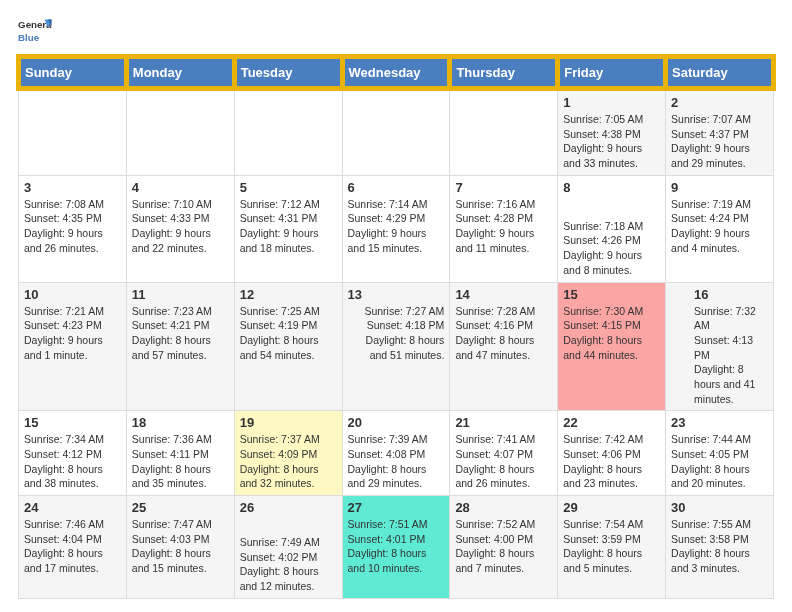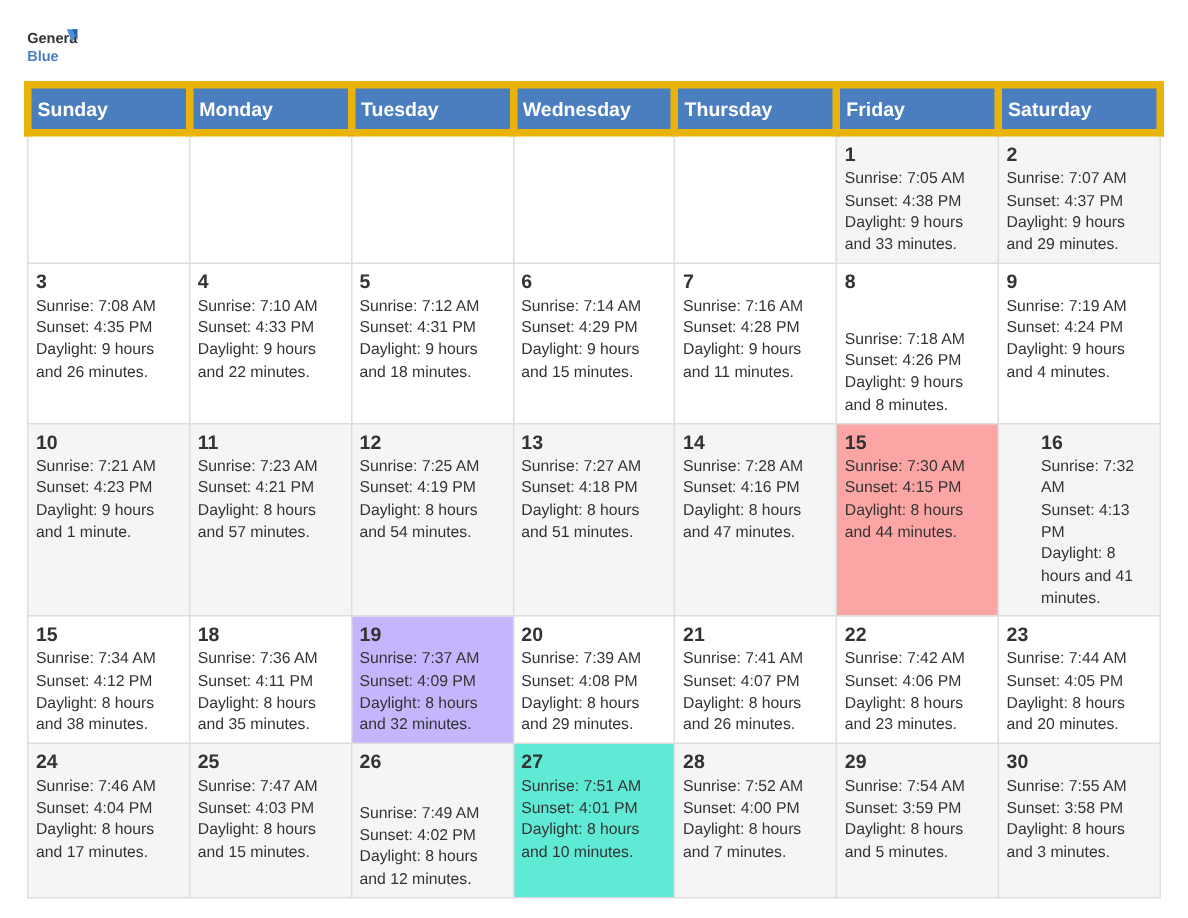--- a/index.html
+++ b/index.html
@@ -190,21 +190,21 @@
 Daylight: 8 hours and 57 minutes.</div>
         </td>
         <td style="background: rgb(245, 245, 245);">
           <span class="day-number">12</span>
           <div class="day-info" style="white-space: pre-line;">Sunrise: 7:25 AM
 Sunset: 4:19 PM
 Daylight: 8 hours and 54 minutes.</div>
         </td>
         <td style="background: rgb(245, 245, 245);">
           <span class="day-number">13</span>
-          <div class="day-info" style="white-space: pre-line;">Sunrise: 7:27 AM
+          <div class="day-info" style="white-space: pre-line; text-align: right;">Sunrise: 7:27 AM
 Sunset: 4:18 PM
 Daylight: 8 hours and 51 minutes.</div>
         </td>
         <td style="background: rgb(245, 245, 245);">
           <span class="day-number">14</span>
           <div class="day-info" style="white-space: pre-line;">Sunrise: 7:28 AM
 Sunset: 4:16 PM
 Daylight: 8 hours and 47 minutes.</div>
         </td>
         <td style="background: #fca5a5;">
@@ -226,21 +226,21 @@
           <div class="day-info" style="white-space: pre-line;">Sunrise: 7:34 AM
 Sunset: 4:12 PM
 Daylight: 8 hours and 38 minutes.</div>
         </td>
         <td style="background: rgb(255, 255, 255);">
           <span class="day-number">18</span>
           <div class="day-info" style="white-space: pre-line;">Sunrise: 7:36 AM
 Sunset: 4:11 PM
 Daylight: 8 hours and 35 minutes.</div>
         </td>
-        <td style="background: #c4b5fd;">
+        <td style="background: #fef9c3;">
           <span class="day-number">19</span>
           <div class="day-info" style="white-space: pre-line;">Sunrise: 7:37 AM
 Sunset: 4:09 PM
 Daylight: 8 hours and 32 minutes.</div>
         </td>
         <td style="background: rgb(255, 255, 255);">
           <span class="day-number">20</span>
           <div class="day-info" style="white-space: pre-line;">Sunrise: 7:39 AM
 Sunset: 4:08 PM
 Daylight: 8 hours and 29 minutes.</div>

